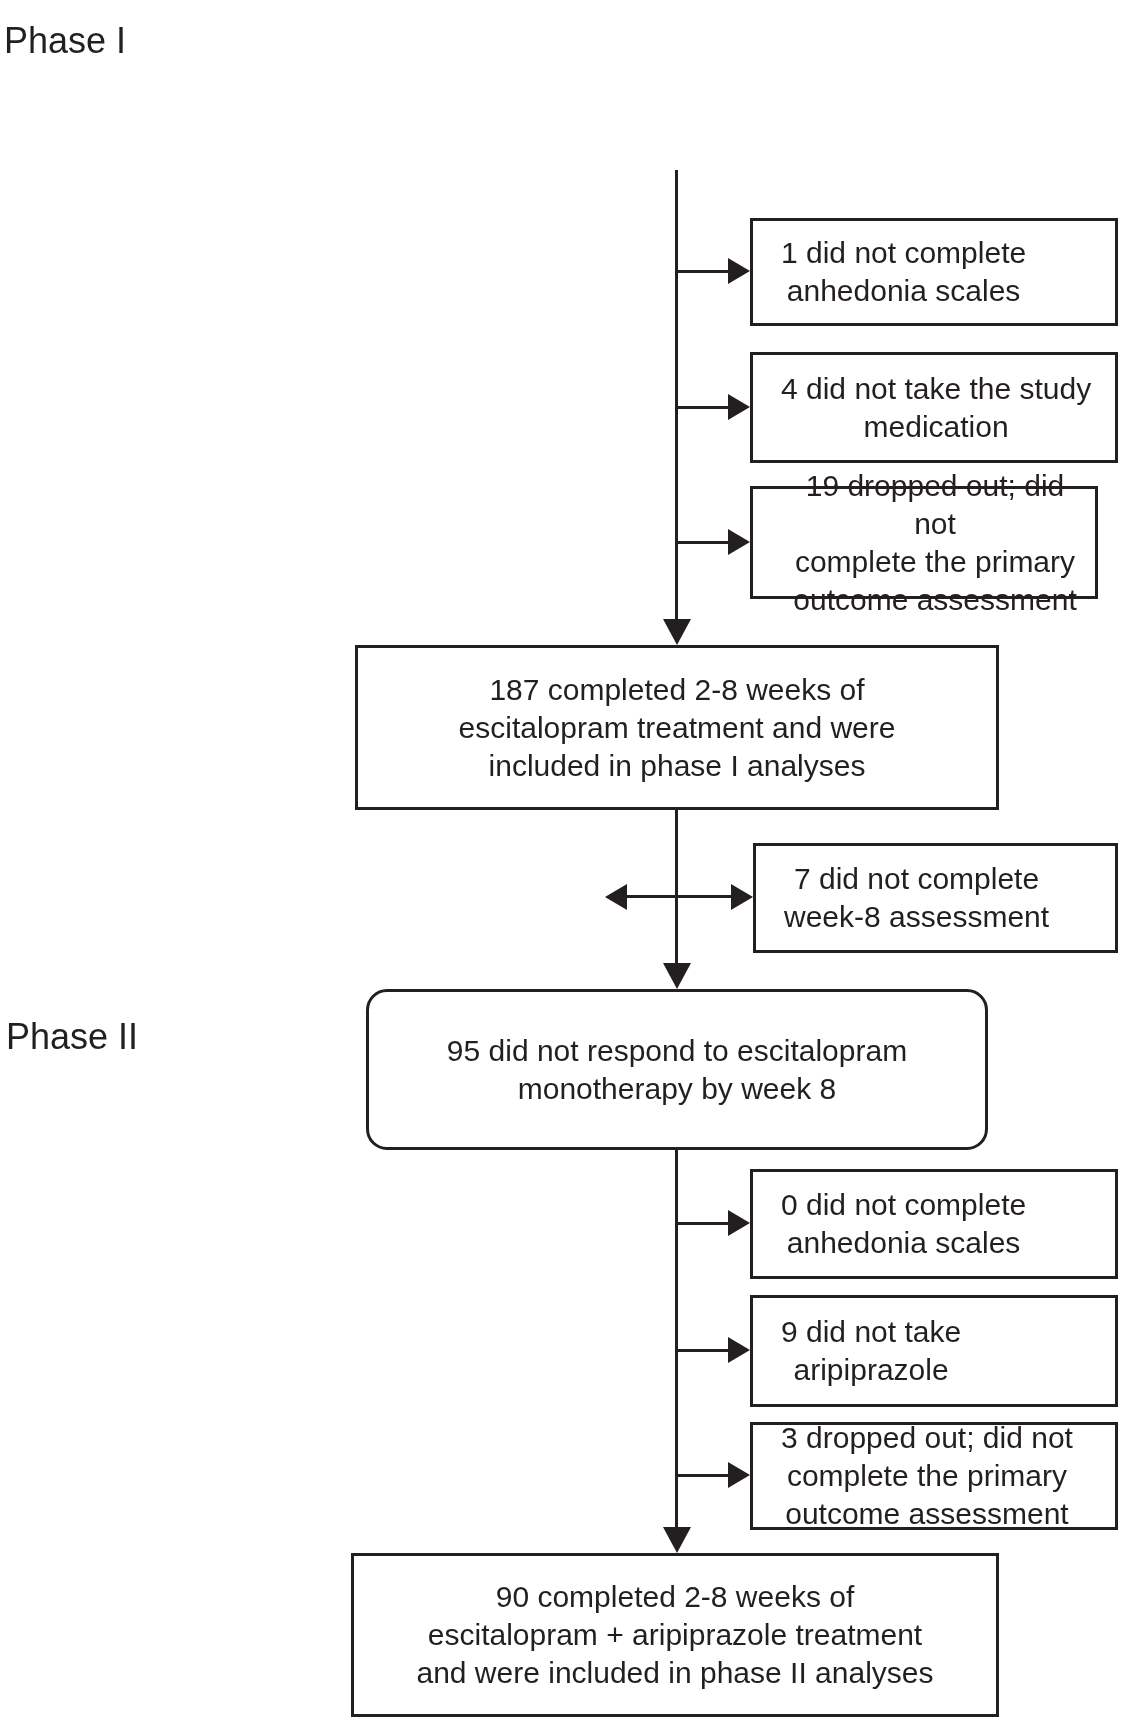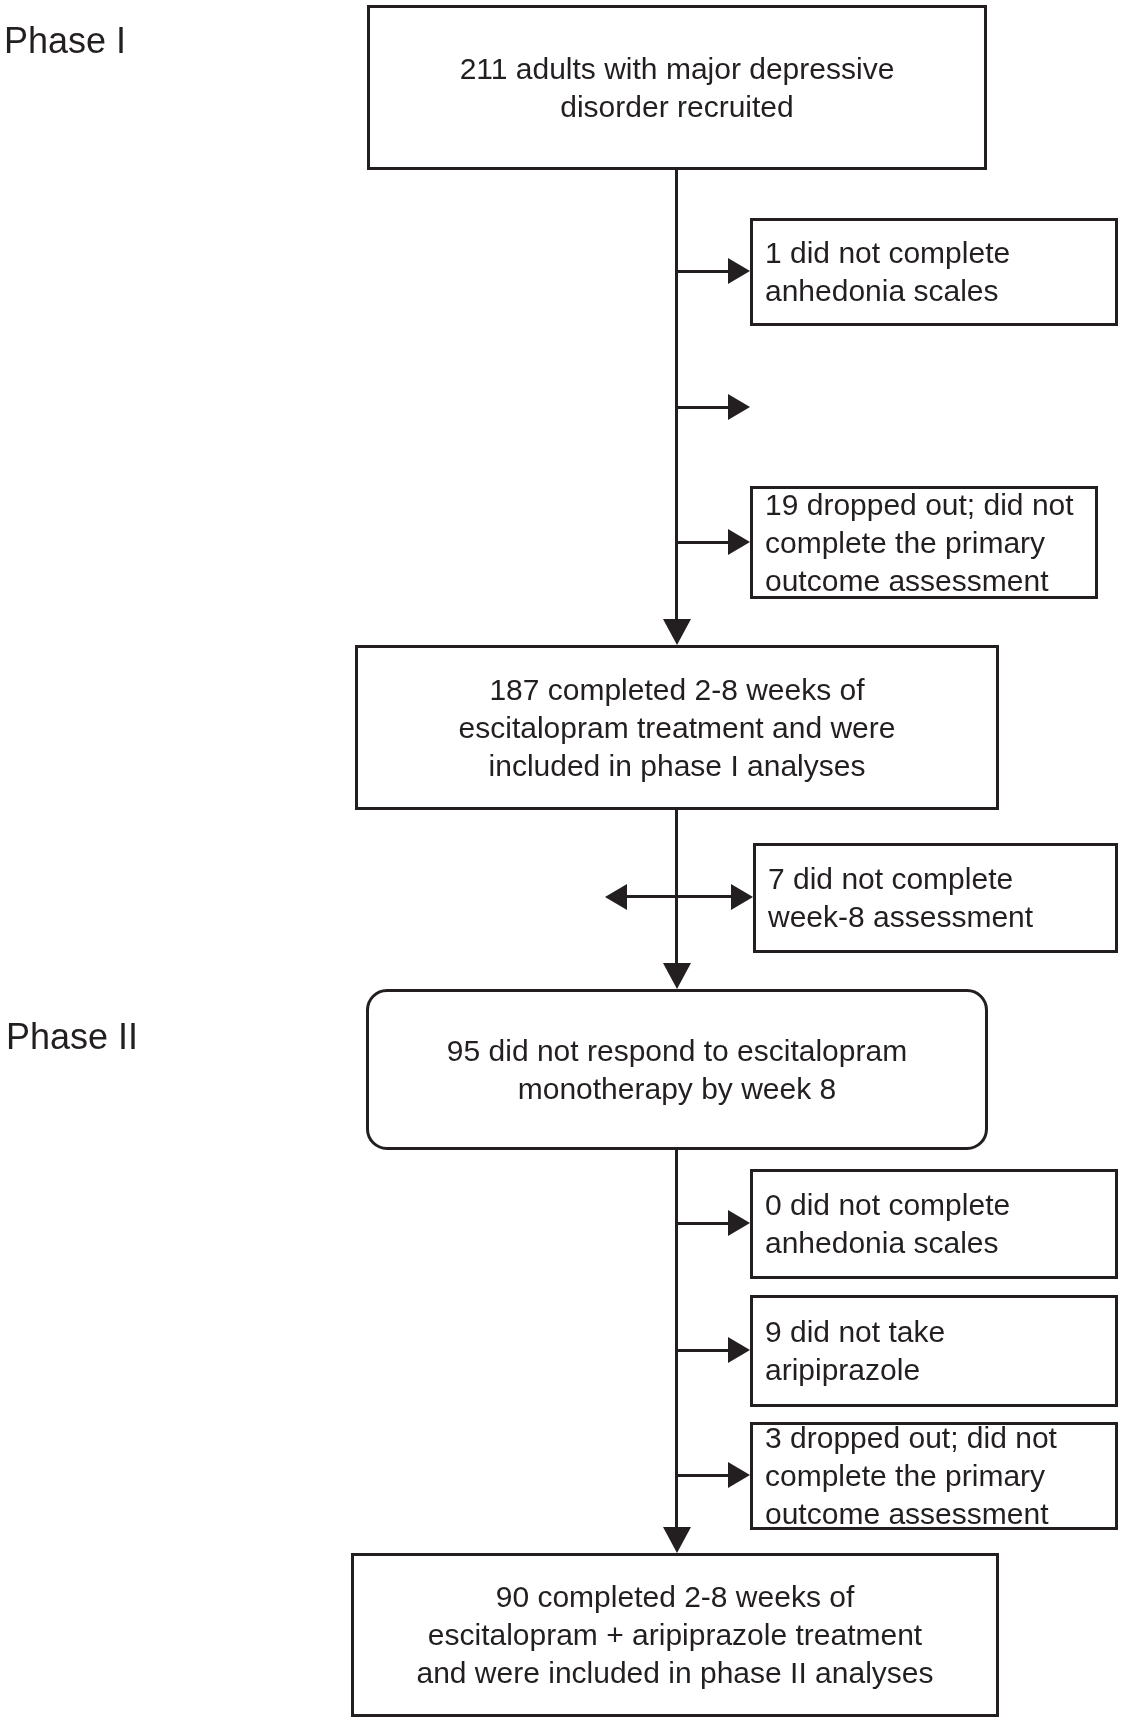--- a/index.html
+++ b/index.html
@@ -35,22 +35,22 @@
     color: #231f20;
     white-space: pre-line;
   }
   .box.center {
     justify-content: center;
     text-align: center;
     padding: 0 10px;
   }
   .box.leftpad {
     justify-content: flex-start;
-    text-align: left;
-    padding-left: 12px;
+    text-align: center;
+    padding-left: 28px;
     padding-right: 6px;
   }
   .box.leftpad-sm {
     justify-content: flex-start;
     text-align: left;
     padding-left: 16px;
     padding-right: 6px;
   }
   .vline {
     position: absolute;
@@ -88,36 +88,36 @@
   }
 </style>
 </head>
 <body>
 
 <div id="figure">
 
   <div class="phase-label" style="left:4px; top:20px;">Phase I</div>
   <div class="phase-label" style="left:6px; top:1016px;">Phase II</div>
 
-  <div class="box center" style="left:367px; top:5px; width:620px; height:165px;">211 adults with major depressive
-disorder recruited</div>
 
   <div class="box center" style="left:355px; top:645px; width:644px; height:165px;">187 completed 2-8 weeks of
 escitalopram treatment and were
 included in phase I analyses</div>
 
   <div class="box center" style="left:366px; top:989px; width:622px; height:161px;border-radius:21px;">95 did not respond to escitalopram
 monotherapy by week 8</div>
 
   <div class="box center" style="left:339px; top:1553px; width:648px; height:164px;margin-left:12px;">90 completed 2-8 weeks of
 escitalopram + aripiprazole treatment
 and were included in phase II analyses</div>
 
   <div class="box leftpad" style="left:750px; top:218px; width:368px; height:108px;">1 did not complete
 anhedonia scales</div>
+  <div class="box leftpad" style="left:750px; top:352px; width:368px; height:111px;">4 did not take the study
+medication</div>
   <div class="box leftpad" style="left:750px; top:486px; width:348px; height:113px;">19 dropped out; did not
 complete the primary
 outcome assessment</div>
 
   <div class="box leftpad" style="left:753px; top:843px; width:365px; height:110px;">7 did not complete
 week-8 assessment</div>
 
   <div class="box leftpad" style="left:750px; top:1169px; width:368px; height:110px;">0 did not complete
 anhedonia scales</div>
   <div class="box leftpad" style="left:750px; top:1295px; width:368px; height:112px;">9 did not take

